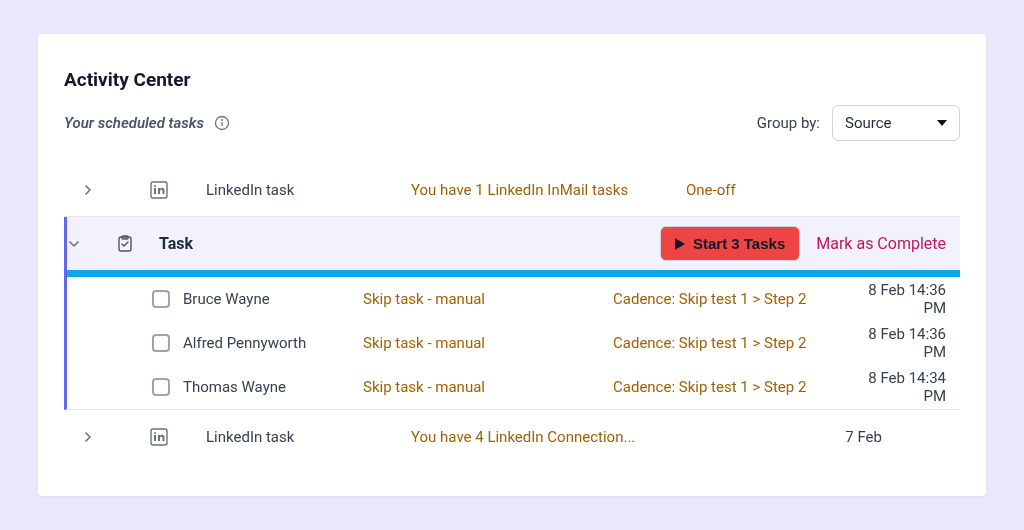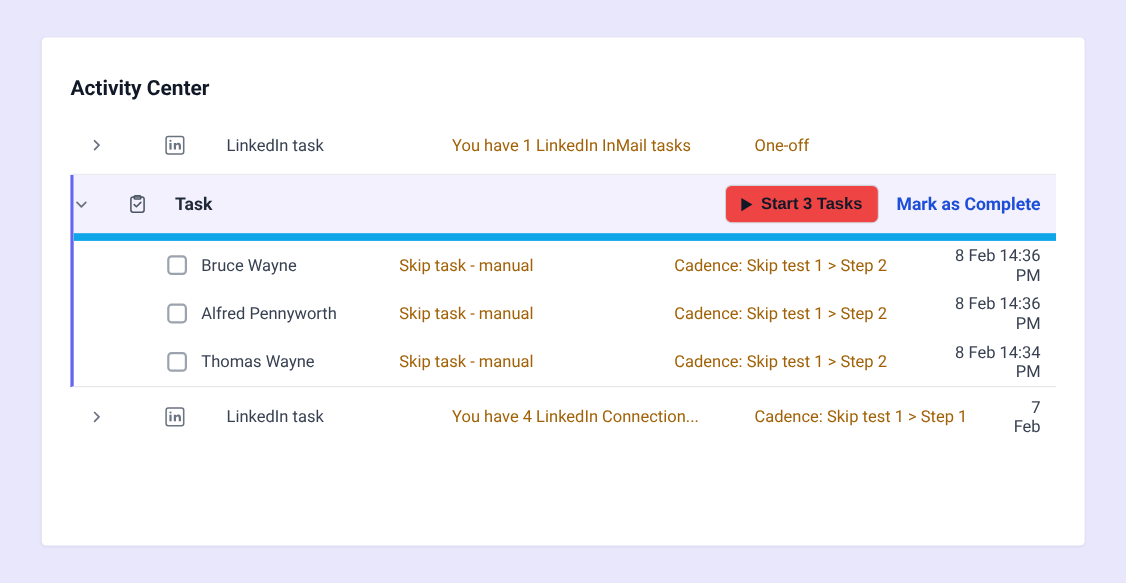--- a/index.html
+++ b/index.html
@@ -57,21 +57,21 @@
     grid-template-columns: 48px 44px 180px 1fr auto auto;
   }
   .taskrow .label { font-weight: 700; color: #1f2937; font-size: 16px; }
   .taskrow .actions { display: flex; align-items: center; gap: 16px; padding-right: 14px; }
   .btn-start {
     display: inline-flex; align-items: center; gap: 8px;
     background: #ef4444; border: 1px solid #d1d5db; border-radius: 6px;
     padding: 8px 14px; font-weight: 700; color: #111827; font-size: 15px; cursor: pointer;
   }
   .play { width: 0; height: 0; border-top: 6px solid transparent; border-bottom: 6px solid transparent; border-left: 10px solid #111827; }
-  .mark { font-weight: 700; color: #1d4ed8; font-size: 16px; cursor: pointer; }
+  .mark { font-weight: 400; color: #be185d; font-size: 16px; cursor: pointer; }
 
   .subtask {
     grid-template-columns: 60px 44px 180px 250px 250px 1fr;
     height: 44px;
     padding-left: 12px;
   }
   .subtask .cbwrap { display: flex; align-items: center; justify-content: center; }
   .checkbox {
     width: 18px; height: 18px; border: 2px solid #9ca3af; border-radius: 4px; background: #fff; cursor: pointer;
   }
@@ -83,20 +83,39 @@
   .chev { cursor: pointer; color:#6b7280; }
   .li-icon { color:#6b7280; }
   .taskicon { color:#4b5563; }
 </style>
 </head>
 <body>
 
 <div class="panel">
   <div class="panel-inner">
     <div class="title">Activity Center</div>
+    <div class="subrow">
+      <div class="subleft">
+        <span class="subtitle">Your scheduled tasks</span>
+        <span class="info-icon">
+          <svg width="16" height="16" viewBox="0 0 16 16" fill="none">
+              <circle cx="8" cy="8" r="6.5" stroke="#6b7280" stroke-width="1.3"></circle>
+              <circle cx="8" cy="5" r="1" fill="#6b7280"></circle>
+              <rect x="7.3" y="7" width="1.4" height="4" rx="0.7" fill="#6b7280"></rect>
+            </svg>
+        </span>
+      </div>
+      <div class="groupby">
+        <span>Group by:</span>
+        <div class="select">
+          <span>Source</span>
+          <span class="caret-down"></span>
+        </div>
+      </div>
+    </div>
 
     <div class="list">
 
       <div class="grouprow">
         <div class="chev">
           <svg width="14" height="14" viewBox="0 0 14 14">
               <path d="M5 3l4 4-4 4" stroke="#6b7280" stroke-width="1.6" fill="none" stroke-linecap="round" stroke-linejoin="round"></path>
             </svg>
         </div>
         <div class="icon-slot li-icon">
@@ -179,19 +198,18 @@
         <div class="icon-slot li-icon">
           <svg width="20" height="20" viewBox="0 0 20 20">
               <rect x="2" y="2" width="16" height="16" rx="2" stroke="#6b7280" stroke-width="1.4" fill="none"></rect>
               <rect x="5" y="8" width="2" height="6" fill="#6b7280"></rect>
               <circle cx="6" cy="6" r="1" fill="#6b7280"></circle>
               <path d="M9 8h2v1c.5-.8 1.3-1.2 2.2-1.2 1.5 0 2.3 1 2.3 2.7V14h-2V11c0-.8-.4-1.3-1.1-1.3-.7 0-1.4.5-1.4 1.5V14H9V8z" fill="#6b7280"></path>
             </svg>
         </div>
         <div>LinkedIn task</div>
         <div class="muted">You have 4 LinkedIn Connection...</div>
-        <div class="muted">Cadence: Skip test 1 &gt; Step 1</div>
         <div class="right">7 Feb</div>
       </div>
 
     </div>
   </div>
 </div>
 
 </body></html>

